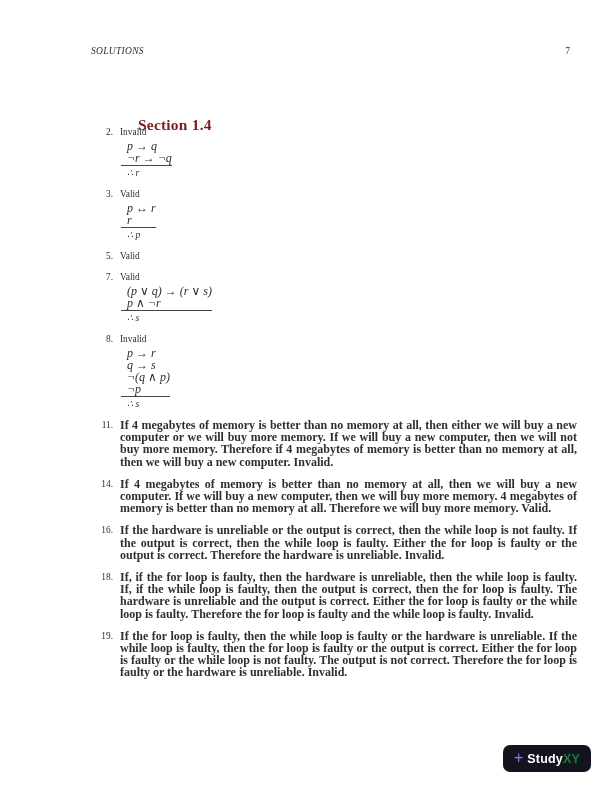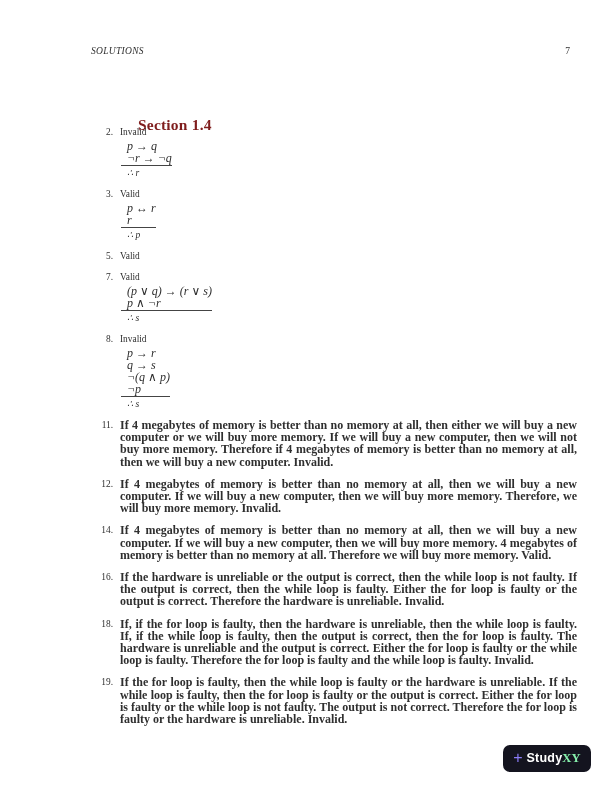--- a/index.html
+++ b/index.html
@@ -182,24 +182,20 @@
         <div class="conclusion">∴ s</div>
       </div>
     </div>
   </div>
 
   <div class="item word">
     <span class="num">11.</span>
     <p class="text">If 4 megabytes of memory is better than no memory at all, then either we will buy a new computer or we will buy more memory. If we will buy a new computer, then we will not buy more memory. Therefore if 4 megabytes of memory is better than no memory at all, then we will buy a new computer. Invalid.</p>
   </div>
 
-  <div class="item word">
-    <span class="num">12.</span>
-    <p class="text">If 4 megabytes of memory is better than no memory at all, then we will buy a new computer. If we will buy a new computer, then we will buy more memory. Therefore, we will buy more memory. Invalid.</p>
-  </div>
 
   <div class="item word">
     <span class="num">14.</span>
     <p class="text">If 4 megabytes of memory is better than no memory at all, then we will buy a new computer. If we will buy a new computer, then we will buy more memory. 4 megabytes of memory is better than no memory at all. Therefore we will buy more memory. Valid.</p>
   </div>
 
   <div class="item word">
     <span class="num">16.</span>
     <p class="text">If the hardware is unreliable or the output is correct, then the while loop is not faulty. If the output is correct, then the while loop is faulty. Either the for loop is faulty or the output is correct. Therefore the hardware is unreliable. Invalid.</p>
   </div>
@@ -210,16 +206,16 @@
   </div>
 
   <div class="item word">
     <span class="num">19.</span>
     <p class="text">If the for loop is faulty, then the while loop is faulty or the hardware is unreliable. If the while loop is faulty, then the for loop is faulty or the output is correct. Either the for loop is faulty or the while loop is not faulty. The output is not correct. Therefore the for loop is faulty or the hardware is unreliable. Invalid.</p>
   </div>
 </div>
 
   <div class="watermark" id="watermark" style="background: rgb(20, 20, 31);">
     <span class="plus" id="wm-plus" style="color: rgb(139, 124, 248);">+</span>
-    <span class="brand"><span>Study</span><span id="wm-xy" style="color: #86efac; font-family: Liberation Serif, serif;">XY</span></span>
+    <span class="brand"><span>Study</span><span id="wm-xy" style="color: #15803d;">XY</span></span>
   </div>
 
 </div>
 
 </body></html>

